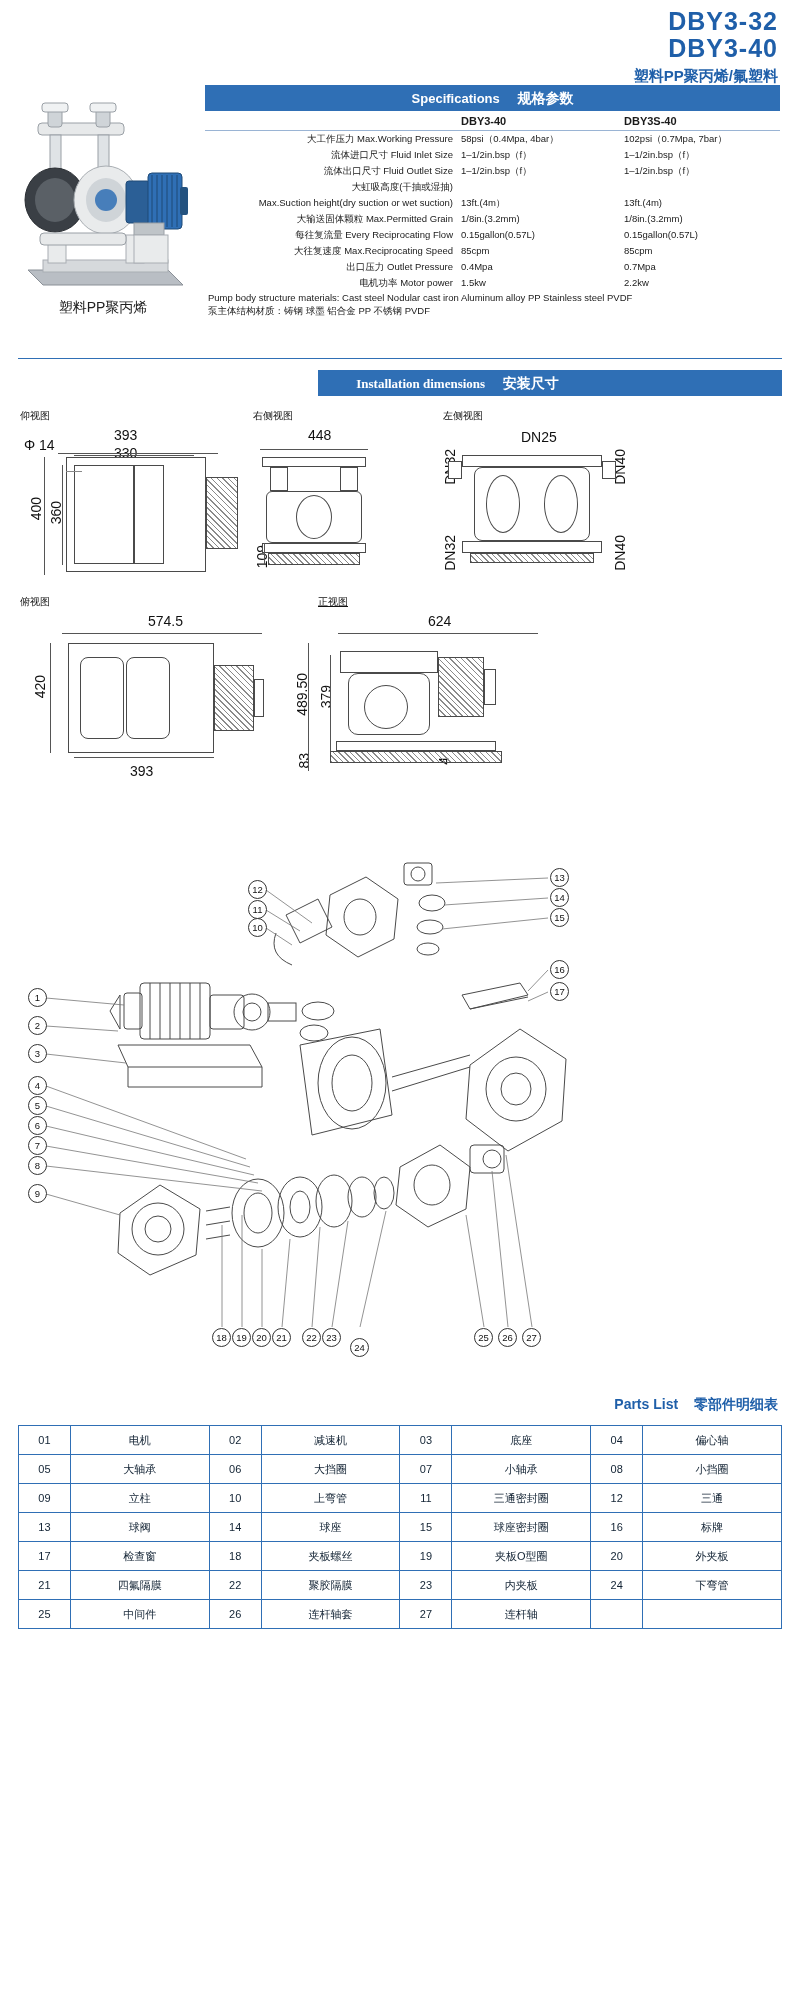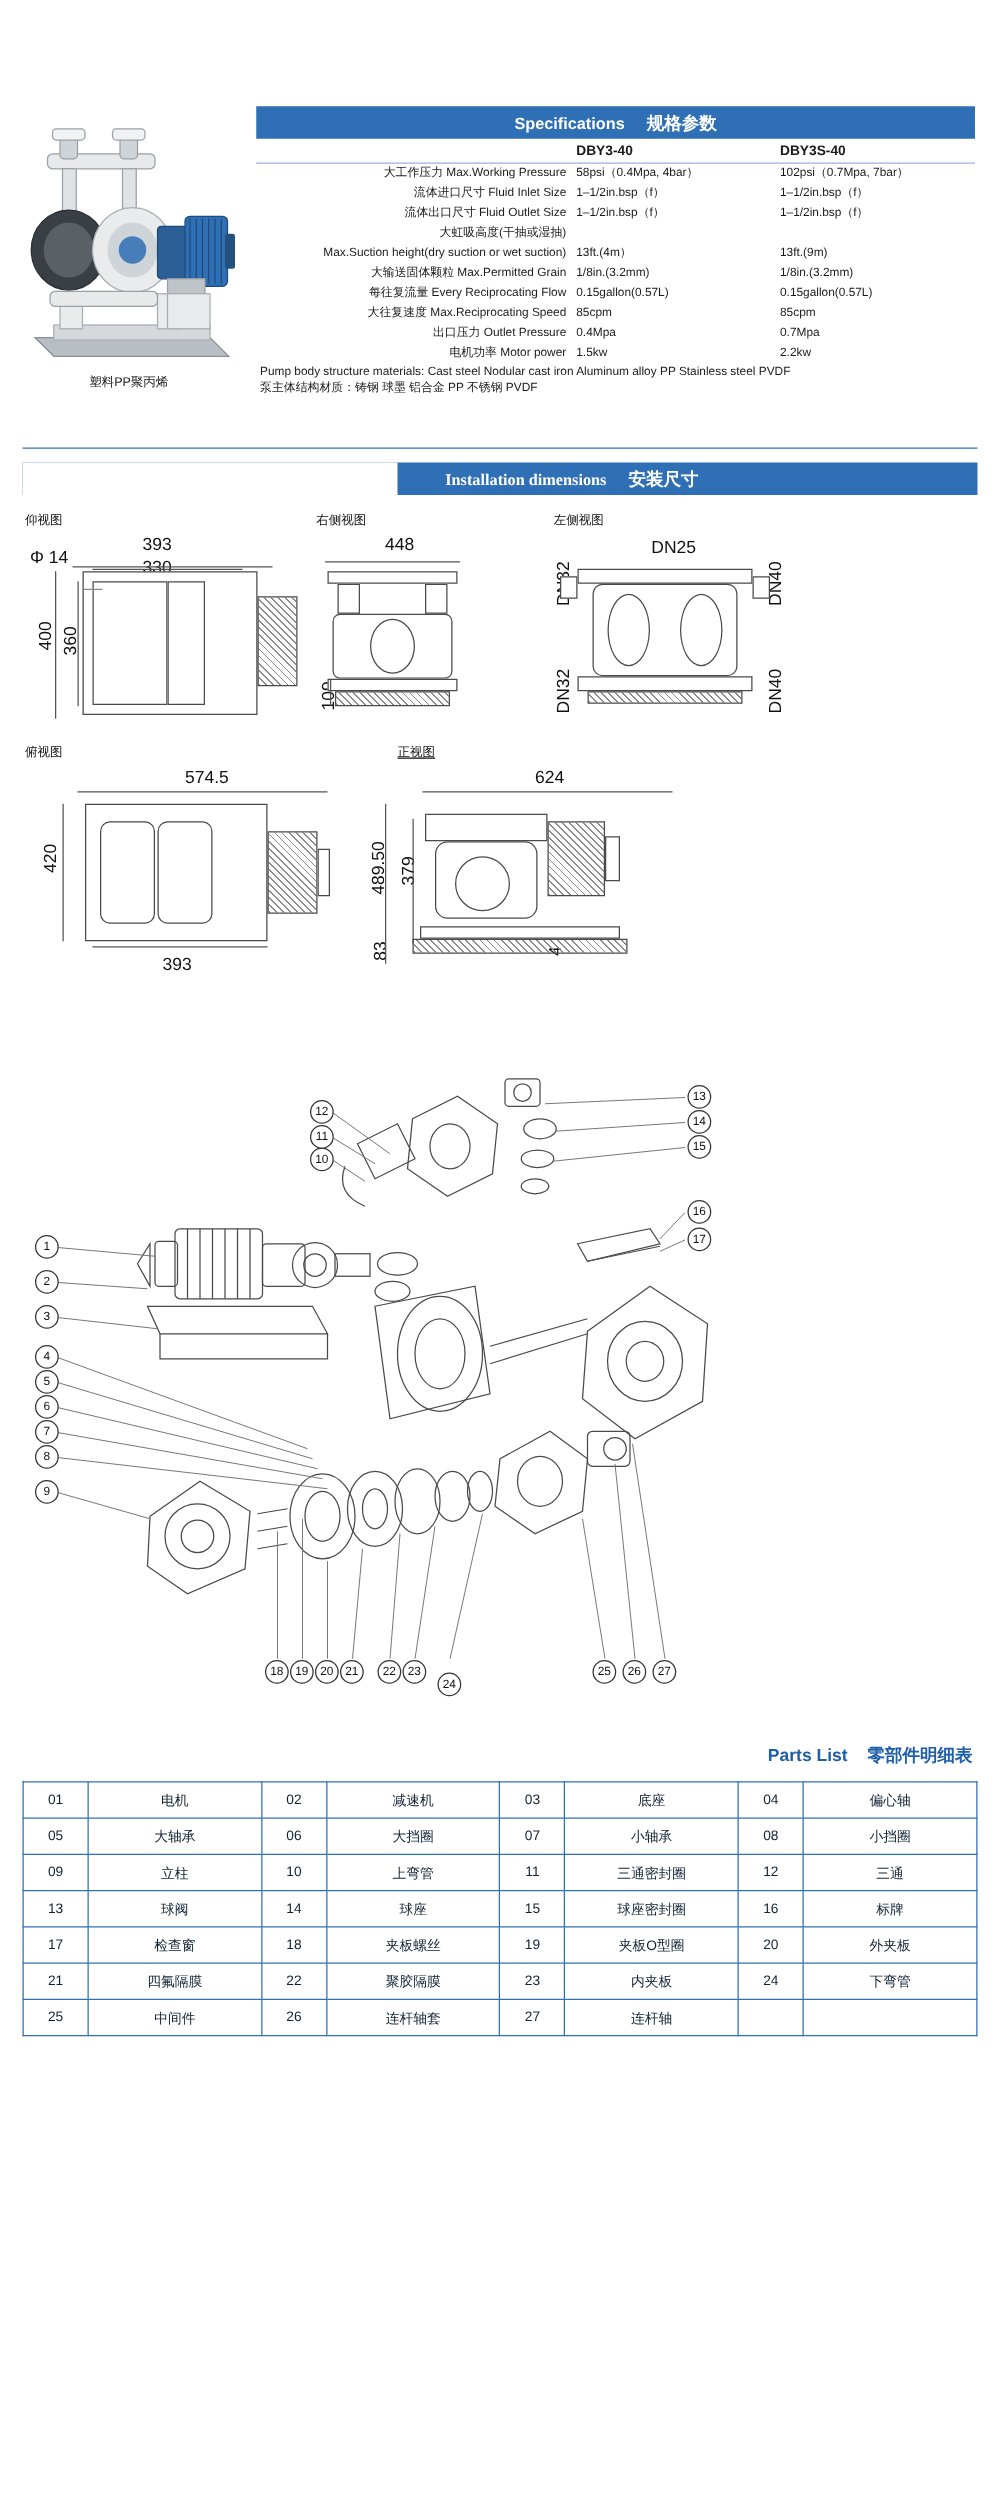--- a/index.html
+++ b/index.html
@@ -84,21 +84,21 @@
 
   
   .photo-box {
     position: absolute;
     left: 8px;
     top: 95px;
     width: 190px;
     text-align: center;
   }
   .photo-caption {
-    font-size: 10px;
+    font-size: 14px;
     margin-top: 4px;
     color: #222;
   }
   .pump-svg { display:block; }
 
   
   .rule {
     position: absolute;
     left: 18px;
     width: 764px;
@@ -202,20 +202,25 @@
     font-size: 11.5px;
   }
   td.num { width: 52px; }
   td.nam { width: 139px; }
 </style>
 </head>
 <body>
 
 <div class="page">
 
+  <div class="title-block">
+    <div class="model-title">DBY3-32</div>
+    <div class="model-title">DBY3-40</div>
+    <div class="subtitle-cn">塑料PP聚丙烯/氟塑料</div>
+  </div>
 
   <div class="photo-box">
     <svg class="pump-svg" width="190" height="200" viewBox="0 0 190 200">
 
       <polygon points="20,175 160,175 175,190 35,190" fill="#b9bec4" stroke="#8a9097"></polygon>
       <rect x="35" y="165" width="125" height="12" fill="#d6d9dc" stroke="#a9aeb3"></rect>
 
       <rect x="40" y="140" width="18" height="28" fill="#e9ebec" stroke="#a9aeb3"></rect>
       <rect x="118" y="140" width="18" height="28" fill="#e9ebec" stroke="#a9aeb3"></rect>
 
@@ -290,21 +295,21 @@
         <td class="c3">1–1/2in.bsp（f）</td>
       </tr>
       <tr>
         <td class="c1">大虹吸高度(干抽或湿抽)</td>
         <td class="c2"></td>
         <td class="c3"></td>
       </tr>
       <tr>
         <td class="c1">Max.Suction height(dry suction or wet suction)</td>
         <td class="c2">13ft.(4m）</td>
-        <td class="c3">13ft.(9m)</td>
+        <td class="c3">13ft.(4m)</td>
       </tr>
       <tr>
         <td class="c1">
           <span class="cnlbl">大输送固体颗粒</span>
           <span>Max.Permitted Grain</span>
         </td>
         <td class="c2">1/8in.(3.2mm)</td>
         <td class="c3">1/8in.(3.2mm)</td>
       </tr>
       <tr>

